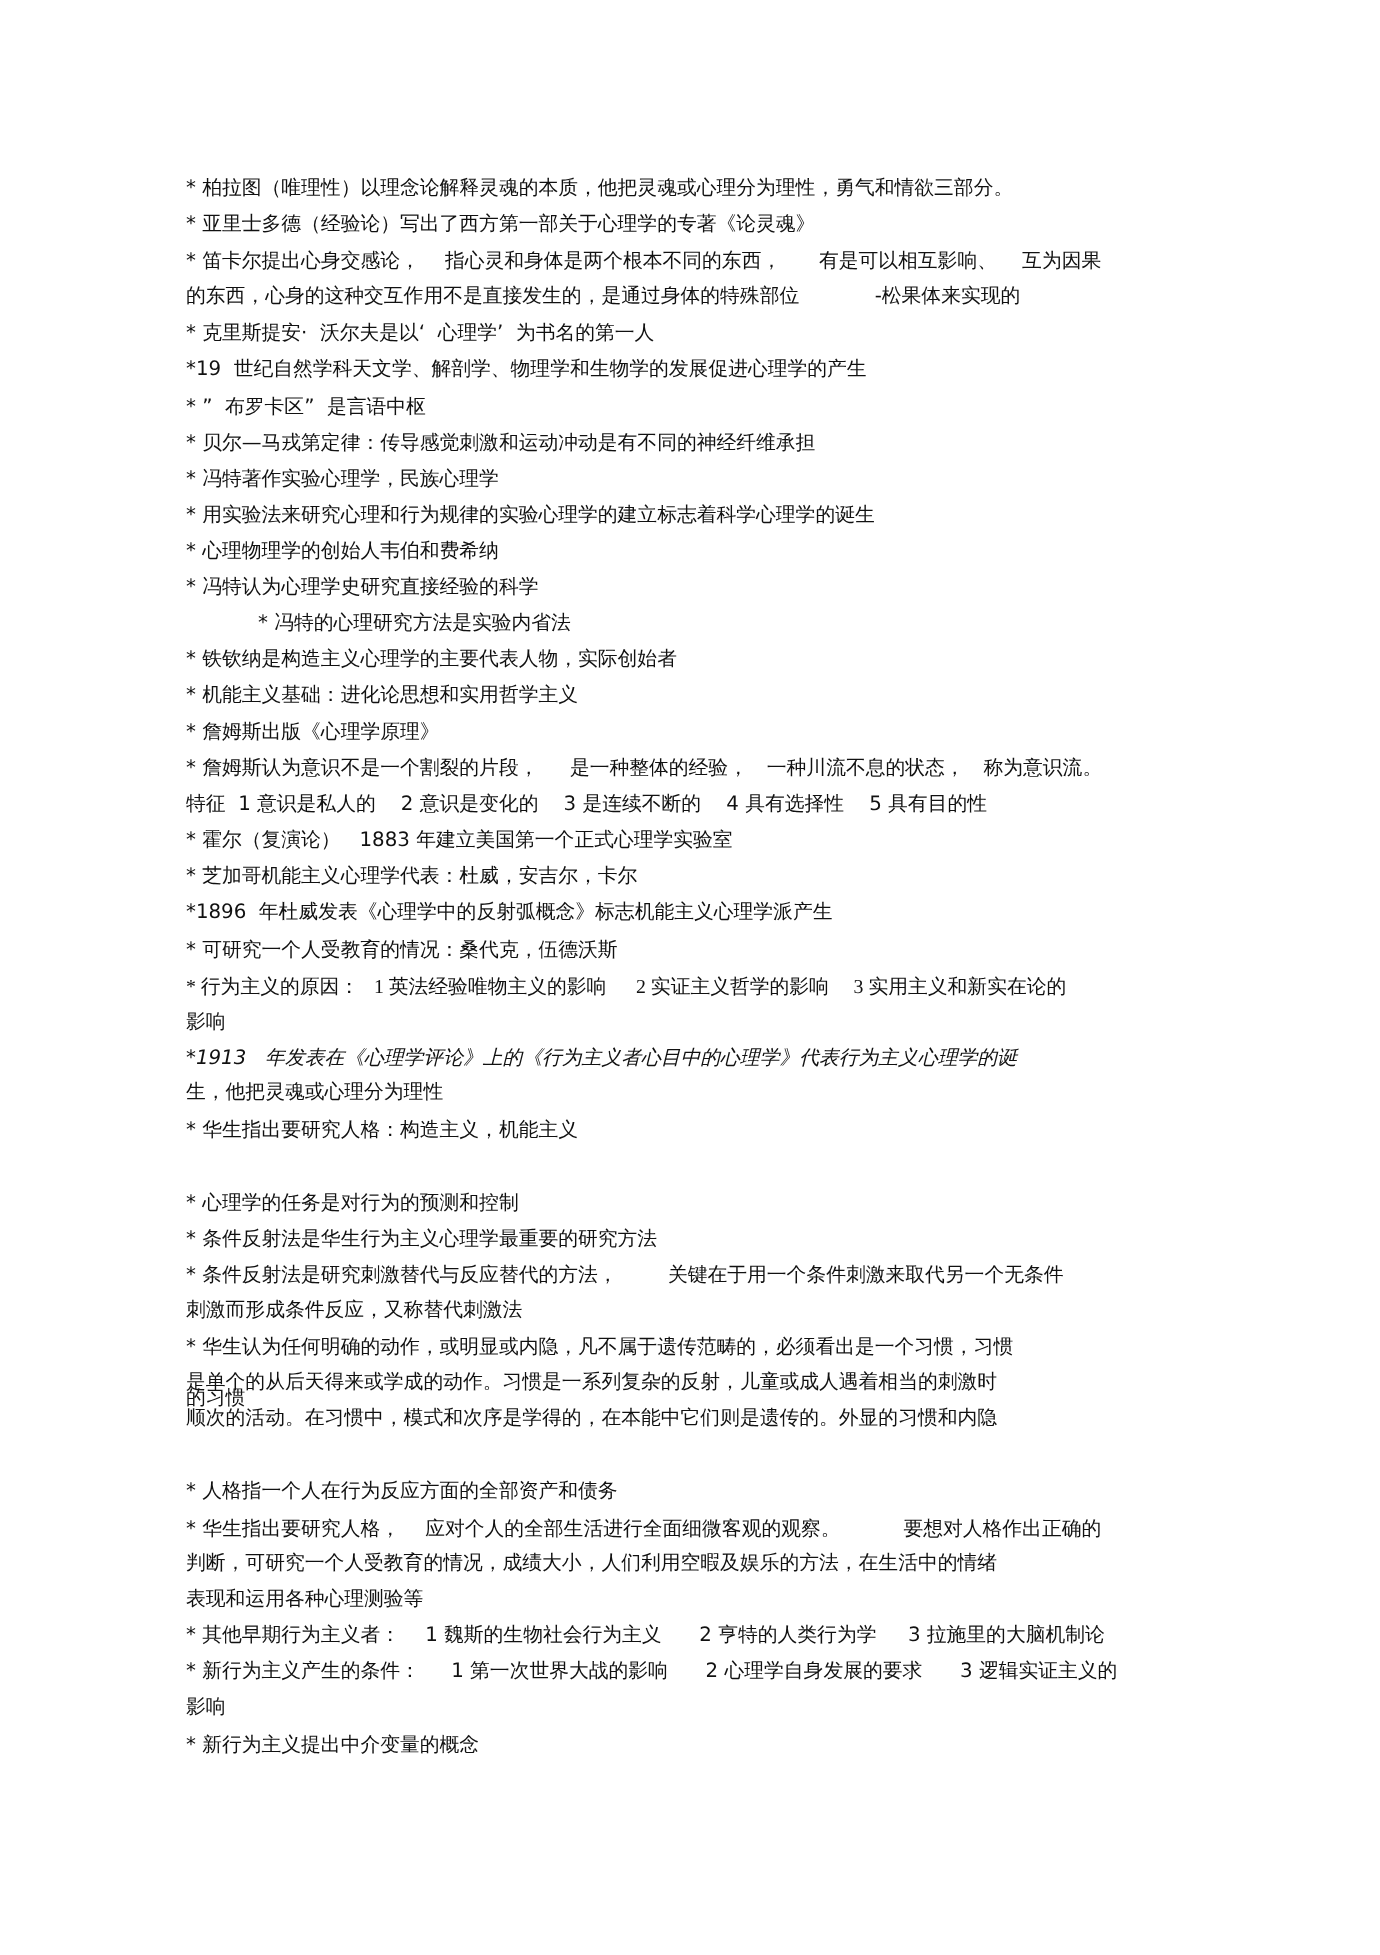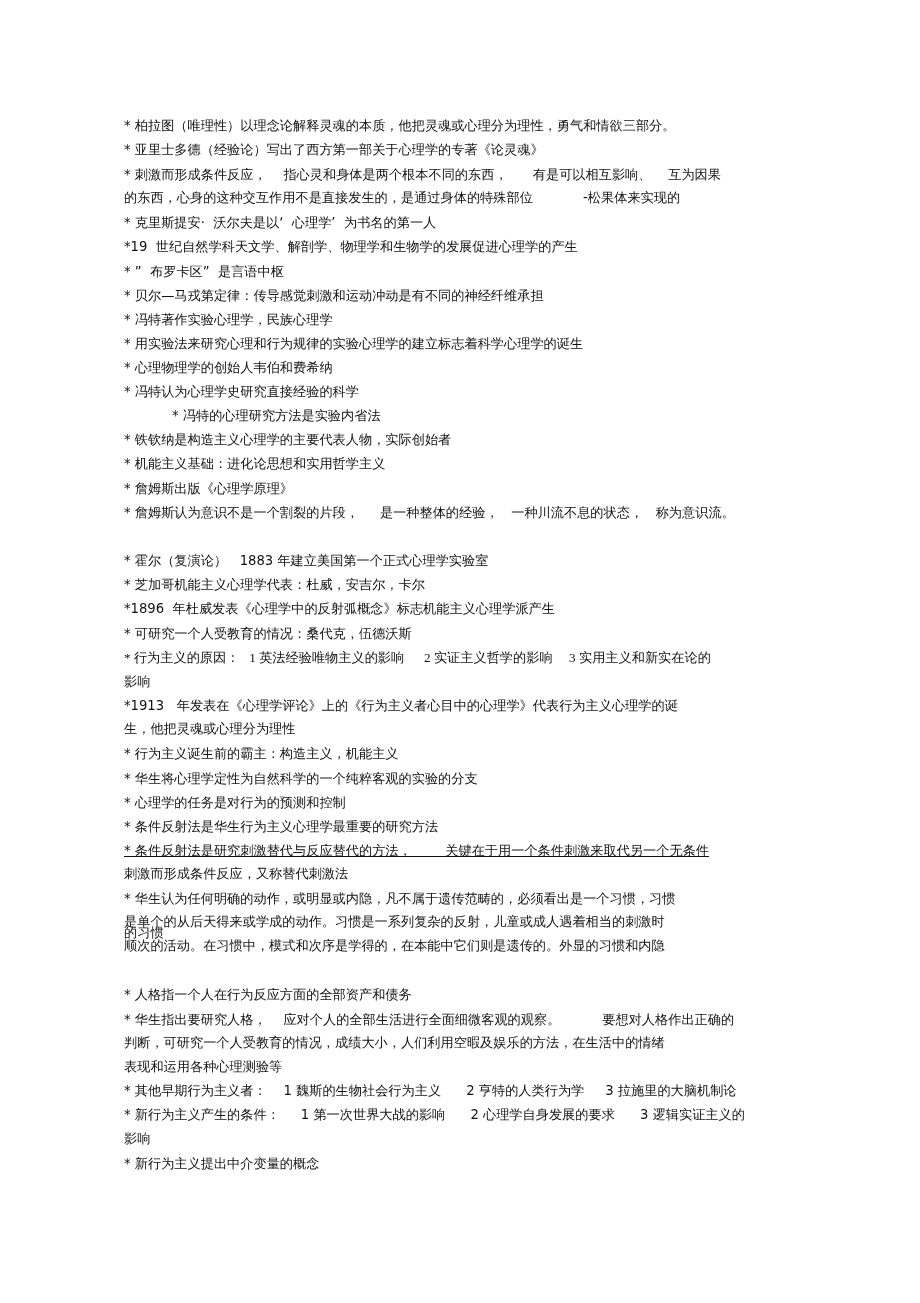--- a/index.html
+++ b/index.html
@@ -8,48 +8,48 @@
   .page { position: absolute; left: 0; top: 0; width: 920px; height: 1303px; }
   .line { position: absolute; left: 124px; font-size: 13.2px; line-height: 16px;
           white-space: pre; letter-spacing: 0px; }
 </style>
 </head>
 <body>
 
 <div class="page" id="page">
     <div class="line" style="top: 142px;">* 亚里士多德（经验论）写出了西方第一部关于心理学的专著《论灵魂》</div>
     <div class="line" style="top: 118px;">* 柏拉图（唯理性）以理念论解释灵魂的本质，他把灵魂或心理分为理性，勇气和情欲三部分。</div>
-    <div class="line" style="top: 167px;">* 刺激而形成条件反应，    指心灵和身体是两个根本不同的东西，      有是可以相互影响、    互为因果</div>
+    <div class="line" style="top: 167px;">* 笛卡尔提出心身交感论，    指心灵和身体是两个根本不同的东西，      有是可以相互影响、    互为因果</div>
     <div class="line" style="top: 190px;">的东西，心身的这种交互作用不是直接发生的，是通过身体的特殊部位            -松果体来实现的</div>
     <div class="line" style="top: 215px;">* 克里斯提安·  沃尔夫是以‘  心理学’  为书名的第一人</div>
     <div class="line" style="top: 239px;">*19  世纪自然学科天文学、解剖学、物理学和生物学的发展促进心理学的产生</div>
     <div class="line" style="top: 264px;">* ”  布罗卡区”  是言语中枢</div>
     <div class="line" style="top: 288px;">* 贝尔—马戎第定律：传导感觉刺激和运动冲动是有不同的神经纤维承担</div>
     <div class="line" style="top: 312px;">* 冯特著作实验心理学，民族心理学</div>
     <div class="line" style="top: 336px;">* 用实验法来研究心理和行为规律的实验心理学的建立标志着科学心理学的诞生</div>
     <div class="line" style="top: 360px;">* 心理物理学的创始人韦伯和费希纳</div>
     <div class="line" style="top: 384px;">* 冯特认为心理学史研究直接经验的科学</div>
     <div class="line" style="top: 408px; margin-left: 48px;">* 冯特的心理研究方法是实验内省法</div>
     <div class="line" style="top: 432px;">* 铁钦纳是构造主义心理学的主要代表人物，实际创始者</div>
     <div class="line" style="top: 456px;">* 机能主义基础：进化论思想和实用哲学主义</div>
     <div class="line" style="top: 481px;">* 詹姆斯出版《心理学原理》</div>
     <div class="line" style="top: 505px;">* 詹姆斯认为意识不是一个割裂的片段，     是一种整体的经验，   一种川流不息的状态，   称为意识流。</div>
+    <div class="line" style="top: 529px;">特征  1 意识是私人的    2 意识是变化的    3 是连续不断的    4 具有选择性    5 具有目的性</div>
     <div class="line" style="top: 553px;">* 霍尔（复演论）   1883 年建立美国第一个正式心理学实验室</div>
     <div class="line" style="top: 577px;">* 芝加哥机能主义心理学代表：杜威，安吉尔，卡尔</div>
     <div class="line" style="top: 601px;">*1896  年杜威发表《心理学中的反射弧概念》标志机能主义心理学派产生</div>
     <div class="line" style="top: 626px;">* 可研究一个人受教育的情况：桑代克，伍德沃斯</div>
     <div class="line" style="top: 650px; font-family: Liberation Serif, serif;">* 行为主义的原因：   1 英法经验唯物主义的影响      2 实证主义哲学的影响     3 实用主义和新实在论的</div>
     <div class="line" style="top: 674px;">影响</div>
-    <div class="line" style="top: 698px;">*1913   年发表在《心理学评论》上的《行为主义者心目中的心理学》代表行为主义心理学的诞</div>
+    <div class="line" style="top: 698px; font-style: italic;">*1913   年发表在《心理学评论》上的《行为主义者心目中的心理学》代表行为主义心理学的诞</div>
     <div class="line" style="top: 721px;">生，他把灵魂或心理分为理性</div>
-    <div class="line" style="top: 746px;">* 行为主义诞生前的霸主：构造主义，机能主义</div>
-    <div class="line" style="top: 771px;">* 华生将心理学定性为自然科学的一个纯粹客观的实验的分支</div>
+    <div class="line" style="top: 746px;">* 华生指出要研究人格：构造主义，机能主义</div>
     <div class="line" style="top: 795px;">* 心理学的任务是对行为的预测和控制</div>
     <div class="line" style="top: 819px;">* 条件反射法是华生行为主义心理学最重要的研究方法</div>
-    <div class="line" style="top: 843px; text-decoration: underline;">* 条件反射法是研究刺激替代与反应替代的方法，        关键在于用一个条件刺激来取代另一个无条件</div>
+    <div class="line" style="top: 843px;">* 条件反射法是研究刺激替代与反应替代的方法，        关键在于用一个条件刺激来取代另一个无条件</div>
     <div class="line" style="top: 866px;">刺激而形成条件反应，又称替代刺激法</div>
     <div class="line" style="top: 891px;">* 华生认为任何明确的动作，或明显或内隐，凡不属于遗传范畴的，必须看出是一个习惯，习惯</div>
     <div class="line" style="top: 914px;">是单个的从后天得来或学成的动作。习惯是一系列复杂的反射，儿童或成人遇着相当的刺激时</div>
     <div class="line" style="top: 938px;">顺次的活动。在习惯中，模式和次序是学得的，在本能中它们则是遗传的。外显的习惯和内隐</div>
     <div class="line" style="top: 925px;">的习惯</div>
     <div class="line" style="top: 987px;">* 人格指一个人在行为反应方面的全部资产和债务</div>
     <div class="line" style="top: 1012px;">* 华生指出要研究人格，    应对个人的全部生活进行全面细微客观的观察。          要想对人格作出正确的</div>
     <div class="line" style="top: 1035px;">判断，可研究一个人受教育的情况，成绩大小，人们利用空暇及娱乐的方法，在生活中的情绪</div>
     <div class="line" style="top: 1059px;">表现和运用各种心理测验等</div>
     <div class="line" style="top: 1083px;">* 其他早期行为主义者：    1 魏斯的生物社会行为主义      2 亨特的人类行为学     3 拉施里的大脑机制论</div>

